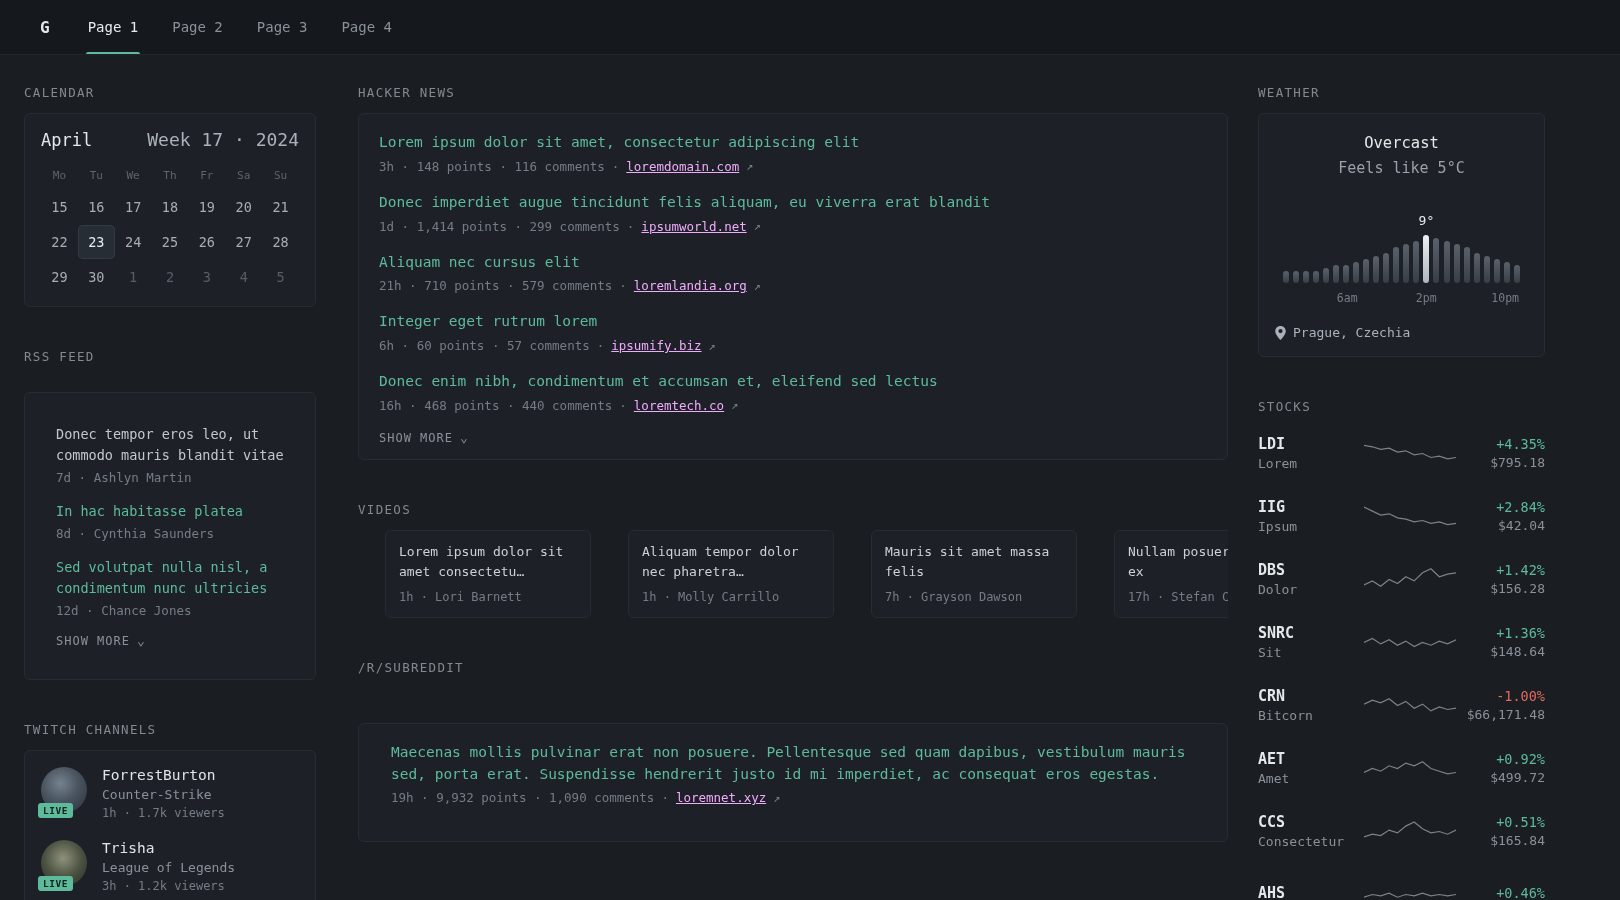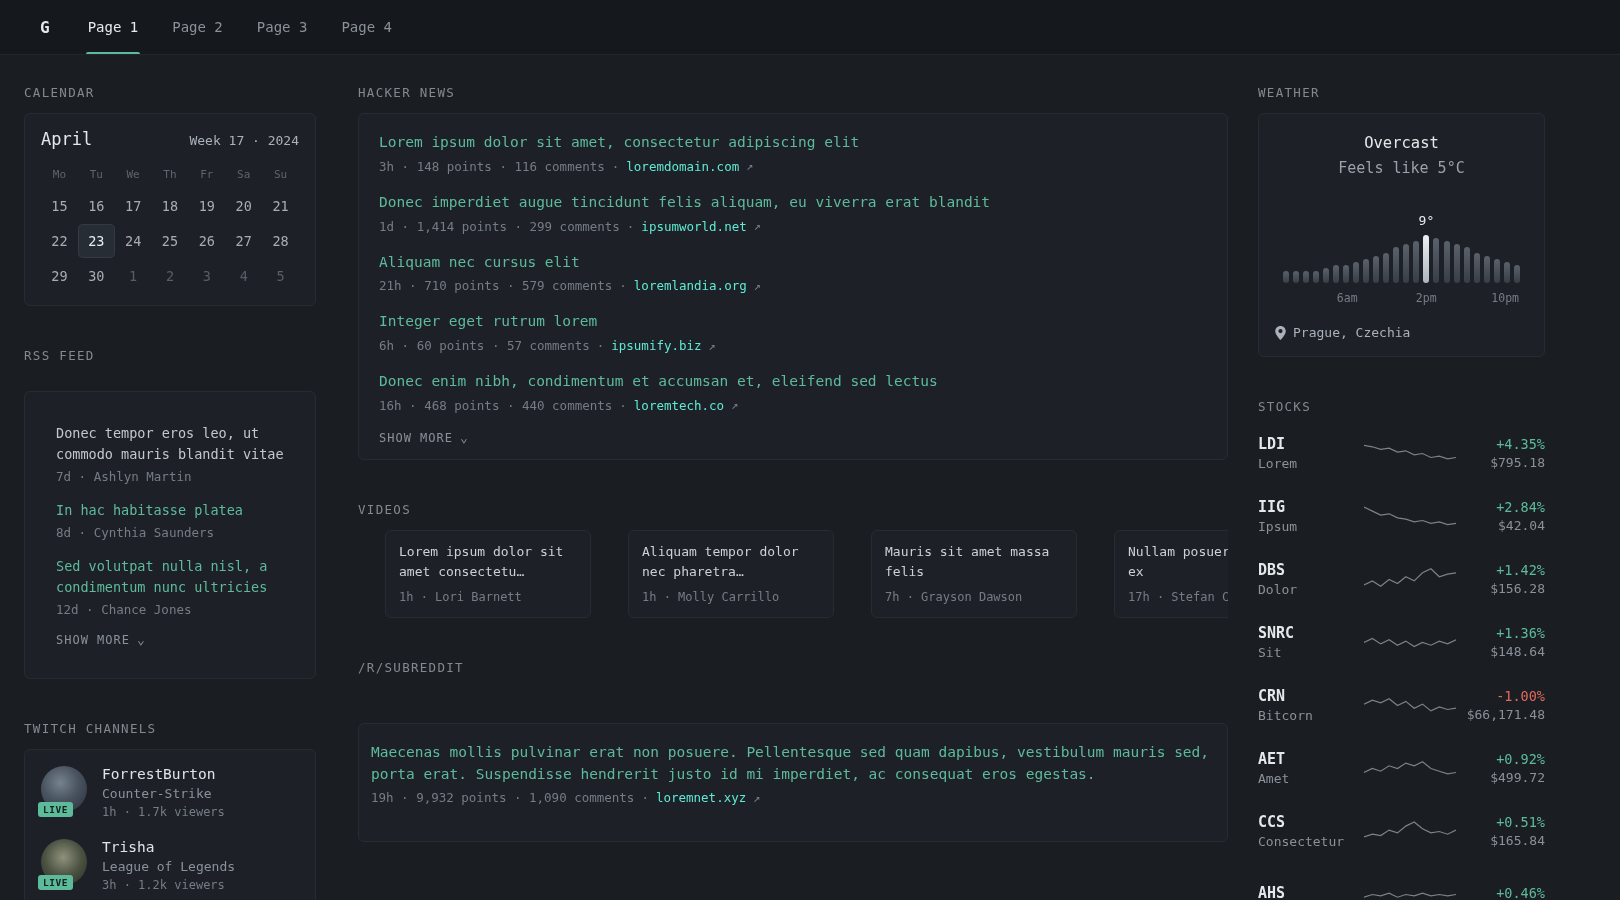--- a/index.html
+++ b/index.html
@@ -39,21 +39,21 @@
   .col-mid{width:870px;margin-right:30px;flex:none;}
   .col-right{width:287px;flex:none;}
   section + section{margin-top:42px;}
   .w-title{font-size:12.5px;font-weight:normal;letter-spacing:1.3px;color:var(--title);margin-bottom:13px;}
   .card{background:var(--card);border:1px solid var(--border);border-radius:6px;}
 
   
   .cal-card{padding:15px 16px 12px;}
   .cal-head{display:flex;justify-content:space-between;align-items:baseline;}
   .cal-month{font-size:17px;color:#e3e7ea;}
-  .cal-meta{font-size:13px;color:#aab1b8;}
+  .cal-meta{font-size:18px;color:#aab1b8;}
   .cal-grid{display:grid;grid-template-columns:repeat(7,1fr);margin-top:12px;text-align:center;row-gap:1px;}
   .cal-dow{font-size:11px;color:#5d646c;padding:7px 0;}
   .cal-day{font-size:13.5px;color:#a6adb4;padding:9px 0;border-radius:5px;}
   .cal-day.adj{color:#575e66;}
   .cal-day.sel{background:#272d35;color:#e8ebee;box-shadow:inset 0 0 0 1px #333a43;}
 
   
   .rss-card{padding:31px;margin-top:28px;}
   .rss-item{margin-bottom:16px;}
   .rss-title{display:block;font-size:13.5px;line-height:1.55;color:var(--accent);}
@@ -69,25 +69,25 @@
   .av1{background:radial-gradient(circle at 42% 36%,#77828f 0%,#4a5461 45%,#262e38 100%);}
   .av2{background:radial-gradient(circle at 48% 40%,#8f927c 0%,#4c5342 50%,#262b22 100%);}
   .av3{background:radial-gradient(circle at 50% 42%,#cdbb9e 0%,#7e7158 50%,#3c352a 100%);}
   .live{position:absolute;left:-3px;bottom:-5px;background:var(--accent);color:#13211c;font-size:9.5px;font-weight:bold;padding:2px 5px;border-radius:3px;letter-spacing:.5px;}
   .tw-name{display:block;font-size:14.5px;color:#e0e4e7;}
   .tw-cat{font-size:13px;color:var(--dim);margin-top:4px;}
   .tw-meta{font-size:12px;color:var(--dimmer);margin-top:4px;}
 
   
   .hn-card{padding:18px 20px 14px;}
-  .sub-card{padding:18px 12px;margin-top:48px;}
+  .sub-card{padding:18px 32px;margin-top:48px;}
   .hn-item{margin-bottom:18px;}
   .hn-title{display:block;font-size:14.5px;color:var(--accent);line-height:1.5;}
   .hn-meta{display:flex;align-items:center;gap:7px;font-size:12.5px;color:var(--dimmer);margin-top:5px;}
-  .domain{color:#5eead4;}
+  .domain{color:#f0abfc;text-decoration:underline;}
   .ext{color:#7b828a;font-size:12px;}
 
   
   .video-row{display:flex;gap:10px;overflow:hidden;}
   .v-card{width:206px;flex:none;background:var(--card);border:1px solid var(--border);border-radius:6px;overflow:hidden;margin-left:27px;}
   .v-thumb{height:107px;}
   .t1{background:radial-gradient(ellipse at 50% 45%,#e9eff3 0%,#c3ced7 38%,#5a646d 78%,#383f46 100%);}
   .t2{background:radial-gradient(circle at 55% 45%,#d2d5d8 0%,#968b79 38%,#4d4339 72%,#2c2722 100%);}
   .t3{background:radial-gradient(ellipse at 50% 88%,#dde6e2 0%,rgba(0,0,0,0) 45%),linear-gradient(180deg,#9db8b3 0%,#bccfc8 40%,#3f6066 48%,#2f4d54 75%,#5f7d7e 100%);}
   .t4{background:radial-gradient(ellipse at 50% 48%,#3c5a52 0%,rgba(0,0,0,0) 40%),linear-gradient(180deg,#86a697 0%,#a4bcab 35%,#7e9d8e 65%,#6a8a7d 100%);}

